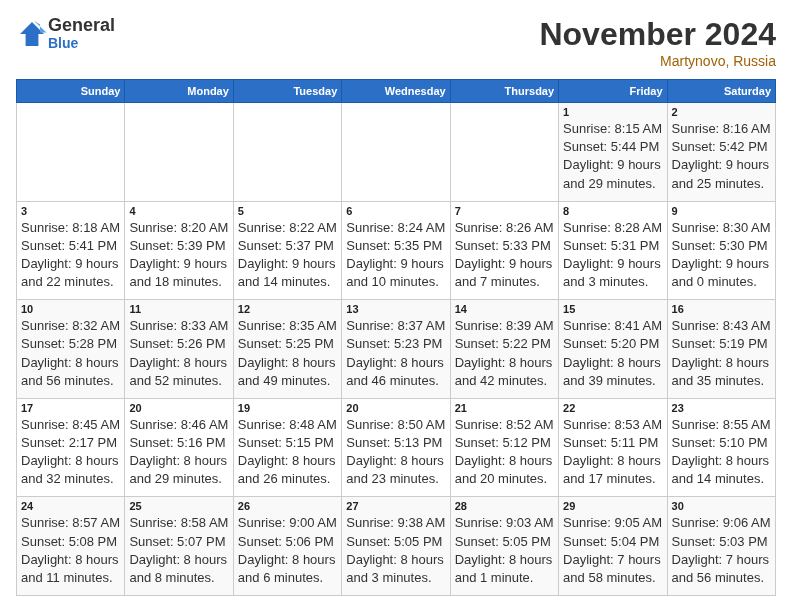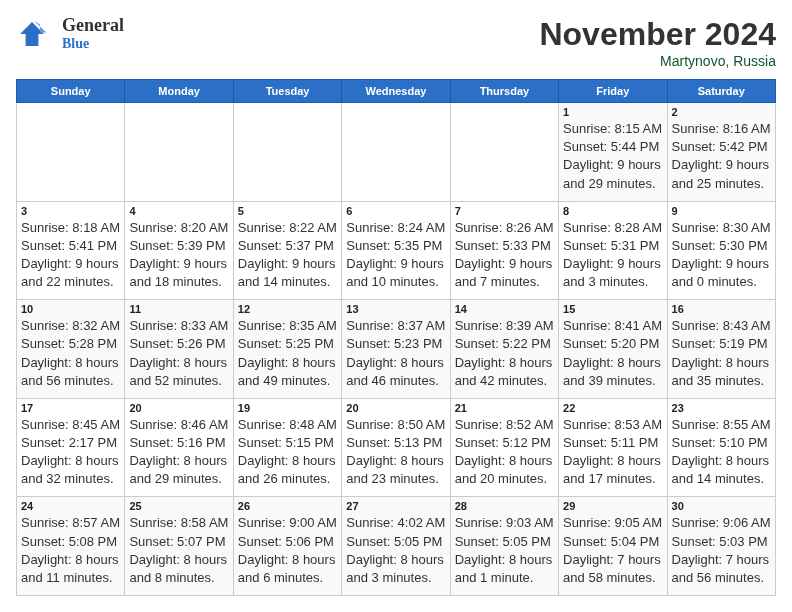--- a/index.html
+++ b/index.html
@@ -19,22 +19,21 @@
     }
     .header {
       display: flex;
       justify-content: space-between;
       align-items: flex-start;
       margin-bottom: 10px;
     }
     .logo {
       display: flex;
       align-items: center;
-      gap: 14px;
-      font-family: Liberation Serif, serif;
+      gap: 0;
     }
     .logo-text {
       display: flex;
       flex-direction: column;
       line-height: 1.1;
     }
     .logo-general {
       font-size: 18px;
       font-weight: bold;
       color: #333;
@@ -52,39 +51,39 @@
       text-align: right;
       margin-left: 40px;
     }
     .month-title {
       font-size: 32px;
       font-weight: bold;
       color: #333;
     }
     .location {
       font-size: 14px;
-      color: #14532d;
+      color: #a16207;
     }
     .calendar {
       flex: 1;
       display: flex;
       flex-direction: column;
     }
     table {
       width: 100%;
       border-collapse: collapse;
       flex: 1;
     }
     thead th {
       background-color: #2c6fc7;
       color: white;
       font-size: 11px;
       font-weight: bold;
       padding: 5px 4px;
-      text-align: center;
+      text-align: right;
       border: 1px solid #1a5aaa;
     }
     tbody td {
       border: 1px solid #ccc;
       vertical-align: top;
       padding: 3px 4px;
       font-size: 9px;
       color: #333;
       width: calc(100% / 7);
       height: 88px;
@@ -309,21 +308,21 @@
 Daylight: 8 hours and 8 minutes.</div>
             </td>
             <td>
               <span class="day-num">26</span>
               <div class="day-info">Sunrise: 9:00 AM
 Sunset: 5:06 PM
 Daylight: 8 hours and 6 minutes.</div>
             </td>
             <td>
               <span class="day-num">27</span>
-              <div class="day-info">Sunrise: 4:02 AM
+              <div class="day-info">Sunrise: 9:38 AM
 Sunset: 5:05 PM
 Daylight: 8 hours and 3 minutes.</div>
             </td>
             <td>
               <span class="day-num">28</span>
               <div class="day-info">Sunrise: 9:03 AM
 Sunset: 5:05 PM
 Daylight: 8 hours and 1 minute.</div>
             </td>
             <td>

